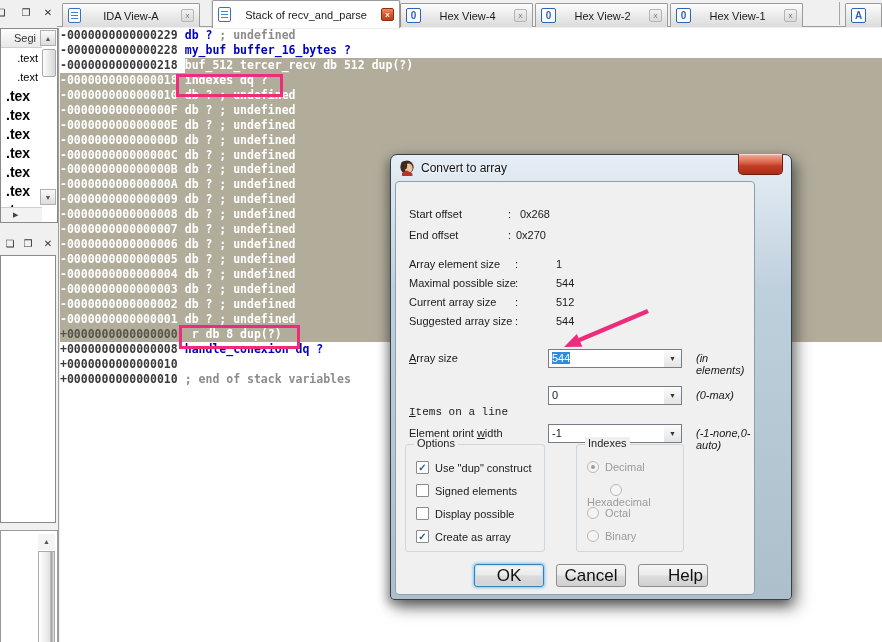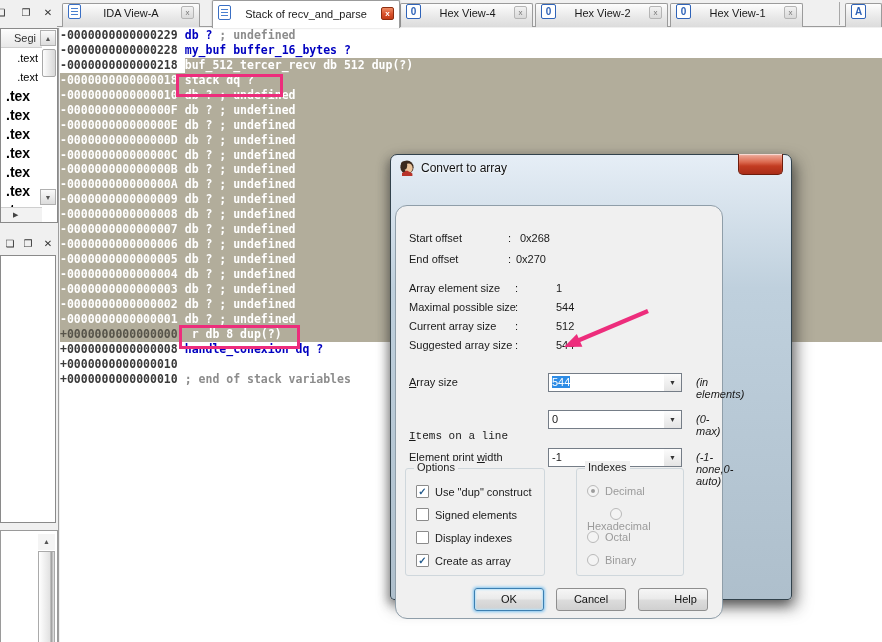--- a/index.html
+++ b/index.html
@@ -6,21 +6,21 @@
   html,body { width:882px; height:642px; }
   body { font-family:"Liberation Sans", sans-serif; background:#f0f0f0; }
   .screen { position:relative; width:882px; height:642px; overflow:hidden; background:#f0f0f0; }
 
   
   #corner-bar { position:absolute; left:0; top:0; width:57px; height:26px; background:#f0f0f0; overflow:hidden; }
   .winctl { position:absolute; top:5px; width:16px; height:15px; text-align:center; font-size:10px; line-height:15px; color:#333; cursor:default; }
 
   
   #tabbar { position:absolute; left:57px; top:0; width:825px; height:27px; background:#f0f0f0; border-bottom:1px solid #9b9b9b; }
-  .tab { position:absolute; top:3px; height:24px; background:linear-gradient(#fdfdfd,#e9e9e9 55%,#dcdcdc); border:1px solid #9b9b9b; border-bottom:none; border-radius:2px 2px 0 0; display:flex; align-items:flex-end; padding:8px 5px; font-size:11px; color:#1a1a1a; }
+  .tab { position:absolute; top:3px; height:24px; background:linear-gradient(#fdfdfd,#e9e9e9 55%,#dcdcdc); border:1px solid #9b9b9b; border-bottom:none; border-radius:2px 2px 0 0; display:flex; align-items:center; padding:0 5px; font-size:11px; color:#1a1a1a; }
   .tab.active { top:0; height:28px; background:#ffffff; z-index:5; box-shadow:0 0 2px rgba(0,0,0,.25); }
   .tab .lbl { flex:1; text-align:center; white-space:nowrap; overflow:hidden; }
   .tab-close { width:13px; height:13px; margin-left:4px; border:1px solid #b5b5b5; background:linear-gradient(#f2f2f2,#d9d9d9); border-radius:2px; font-size:8px; line-height:11px; text-align:center; color:#777; }
   .tab-close.red { background:linear-gradient(#ee8d66,#d9512b 55%,#c23c18); border-color:#8d2d10; color:#fff; font-weight:bold; }
   .doc-icon { width:13px; height:15px; background:#fff; border:1px solid #3a6fc4; border-radius:2px; position:relative; margin-right:4px; flex:none; }
   .doc-icon i { position:absolute; left:2px; right:2px; height:1px; background:#4a80d0; }
   .sq-icon { width:15px; height:15px; background:#fff; border:1px solid #2f63b8; border-radius:2px; margin-right:4px; font-size:10px; font-weight:bold; color:#2f63b8; text-align:center; line-height:13px; flex:none; }
   .tab-divider { position:absolute; top:2px; width:1px; height:23px; background:#a8a8a8; }
 
   
@@ -57,21 +57,21 @@
   .pink-box { position:absolute; border:3px solid #ed2d7c; z-index:20; }
   #pink-box-1 { left:176px; top:74px; width:107px; height:23px; }
   #pink-box-2 { left:179px; top:325px; width:121px; height:24px; }
 
   
   #dialog { position:absolute; left:390px; top:154px; width:402px; height:446px; border:1px solid #32424c; border-radius:7px 7px 4px 4px; background:linear-gradient(#e6eef6,#bfd0dd 30%,#aebfcc); box-shadow:4px 7px 16px rgba(40,40,40,.65), -3px 4px 10px rgba(60,60,60,.4); z-index:30; padding:0 4px 4px 4px; }
   #dlg-titlebar { position:relative; height:26px; }
   #dlg-icon { position:absolute; left:4px; top:5px; width:16px; height:16px; }
   #dlg-title { position:absolute; left:26px; top:6px; font-size:12px; color:#101010; text-shadow:0 1px 2px rgba(255,255,255,.9); }
   #dlg-close { position:absolute; right:4px; top:-1px; width:45px; height:21px; background:linear-gradient(#f0b0a0,#dc6a50 40%,#c33c22 60%,#aa2d18); border:1px solid #6e1d0d; border-top:none; border-radius:0 0 5px 5px; color:#fff; font-size:11px; font-weight:bold; text-align:center; line-height:20px; text-shadow:0 1px 2px #5a1505; box-shadow:inset 0 1px 1px rgba(255,255,255,.6); }
-  #dlg-content { position:relative; width:328px; height:414px; background:#f0f0f0; border:1px solid #8f9ea9; border-radius:12px; font-size:11px; color:#1a1a1a;margin-top:24px; }
+  #dlg-content { position:relative; width:360px; height:414px; background:#f0f0f0; border:1px solid #8f9ea9; border-radius:4px; font-size:11px; color:#1a1a1a; }
 
   .info-row { position:absolute; left:0; width:100%; height:14px; }
   .info-row .il { position:absolute; left:13px; }
   .info-row .isep { position:absolute; }
   .info-row .iv { position:absolute; }
 
   .field-label { position:absolute; left:13px; }
   .combo { position:absolute; left:152px; width:134px; height:19px; background:#fff; border:1px solid #757d87; }
   .combo .cv { position:absolute; left:3px; top:2px; font-size:11px; }
   .combo .cv .hl { background:#2e8ce5; color:#fff; }
@@ -79,21 +79,21 @@
   .hint { position:absolute; left:300px;font-style:italic; }
 
   .groupbox { position:absolute; border:1px solid #cfd7dc; border-radius:3px; }
   .groupbox .gt { position:absolute; top:-8px; left:8px; background:#f0f0f0; padding:0 3px; color:#222; }
   .chk-row, .rad-row { position:absolute; left:10px; display:flex; align-items:center; }
   .chk { width:13px; height:13px; background:#fff; border:1px solid #8b8b8b; border-radius:1px; margin-right:6px; font-size:10px; line-height:12px; text-align:center; color:#235a8c; font-weight:bold; flex:none; }
   .rad { width:12px; height:12px; background:#f4f4f4; border:1px solid #b9b9b9; border-radius:50%; margin-right:6px; position:relative; flex:none; }
   .rad.on::after { content:""; position:absolute; left:3px; top:3px; width:4px; height:4px; border-radius:50%; background:#9c9c9c; }
   .dis-label { color:#9b9b9b; }
 
-  .dlg-btn { position:absolute; top:382px; width:70px; height:23px; background:linear-gradient(#f6f6f6,#eaeaea 48%,#dcdcdc 52%,#d0d0d0); border:1px solid #8e8e8e; border-radius:3px; font-size:11px; color:#111; text-align:center; line-height:21px; }
+  .dlg-btn { position:absolute; top:382px; width:70px; height:23px; background:linear-gradient(#f6f6f6,#eaeaea 48%,#dcdcdc 52%,#d0d0d0); border:1px solid #8e8e8e; border-radius:3px; font-size:17px; color:#111; text-align:center; line-height:21px; }
   .dlg-btn.default { border-color:#3c7fb1; box-shadow:0 0 3px 1px #7fc3f0, inset 0 0 2px 1px #b9e2f9; }
 
   
   #arrow-svg { position:absolute; left:0; top:0; width:882px; height:642px; z-index:40; pointer-events:none; }
 
   .vline { position:absolute; background:#9e9e9e; }
 </style>
 </head>
 <body>
 
@@ -176,21 +176,21 @@
     <div id="bp-up">▲</div>
     <div id="bp-thumb"></div>
   </div>
 
   <div class="vline" style="left:58px; top:28px; width:1px; height:614px;"></div>
 
   <div id="stack">
       <div class="sline"><span class="addr">-0000000000000229</span><span class="rest"><span class="t-kw">db ?</span><span class="t-cmt"> ; undefined</span></span></div>
       <div class="sline"><span class="addr">-0000000000000228</span><span class="rest"><span class="t-name">my_buf buffer_16_bytes ?</span></span></div>
       <div class="sline sel-rest"><span class="addr">-0000000000000218</span><span class="rest"><span class="t-sel">buf_512_tercer_recv db 512 dup(?)</span></span></div>
-      <div class="sline sel-full"><span class="addr">-0000000000000018</span><span class="rest"><span class="t-sel">stack dq ?</span></span></div>
+      <div class="sline sel-full"><span class="addr">-0000000000000018</span><span class="rest"><span class="t-sel">indexes dq ?</span></span></div>
       <div class="sline sel-full"><span class="addr">-0000000000000010</span><span class="rest"><span class="t-sel">db ? ; undefined</span></span></div>
       <div class="sline sel-full"><span class="addr">-000000000000000F</span><span class="rest"><span class="t-sel">db ? ; undefined</span></span></div>
       <div class="sline sel-full"><span class="addr">-000000000000000E</span><span class="rest"><span class="t-sel">db ? ; undefined</span></span></div>
       <div class="sline sel-full"><span class="addr">-000000000000000D</span><span class="rest"><span class="t-sel">db ? ; undefined</span></span></div>
       <div class="sline sel-full"><span class="addr">-000000000000000C</span><span class="rest"><span class="t-sel">db ? ; undefined</span></span></div>
       <div class="sline sel-full"><span class="addr">-000000000000000B</span><span class="rest"><span class="t-sel">db ? ; undefined</span></span></div>
       <div class="sline sel-full"><span class="addr">-000000000000000A</span><span class="rest"><span class="t-sel">db ? ; undefined</span></span></div>
       <div class="sline sel-full"><span class="addr">-0000000000000009</span><span class="rest"><span class="t-sel">db ? ; undefined</span></span></div>
       <div class="sline sel-full"><span class="addr">-0000000000000008</span><span class="rest"><span class="t-sel">db ? ; undefined</span></span></div>
       <div class="sline sel-full"><span class="addr">-0000000000000007</span><span class="rest"><span class="t-sel">db ? ; undefined</span></span></div>
@@ -280,21 +280,21 @@
       <div class="chk-row" style="top: 16px;">
             <span class="chk">✓</span>
             <span>Use "dup" construct</span>
           </div>
           <div class="chk-row" style="top: 39px;">
             <span class="chk"></span>
             <span>Signed elements</span>
           </div>
           <div class="chk-row" style="top: 62px;">
             <span class="chk"></span>
-            <span>Display indexes</span>
+            <span>Display possible</span>
           </div>
           <div class="chk-row" style="top: 85px;">
             <span class="chk">✓</span>
             <span>Create as array</span>
           </div>
         </div>
       <div class="groupbox" id="gb-indexes" style="left:180px; top:262px; width:108px; height:108px;">
         <span class="gt">Indexes</span>
       <div class="rad-row" style="top: 16px;">
             <span class="rad on"></span>

